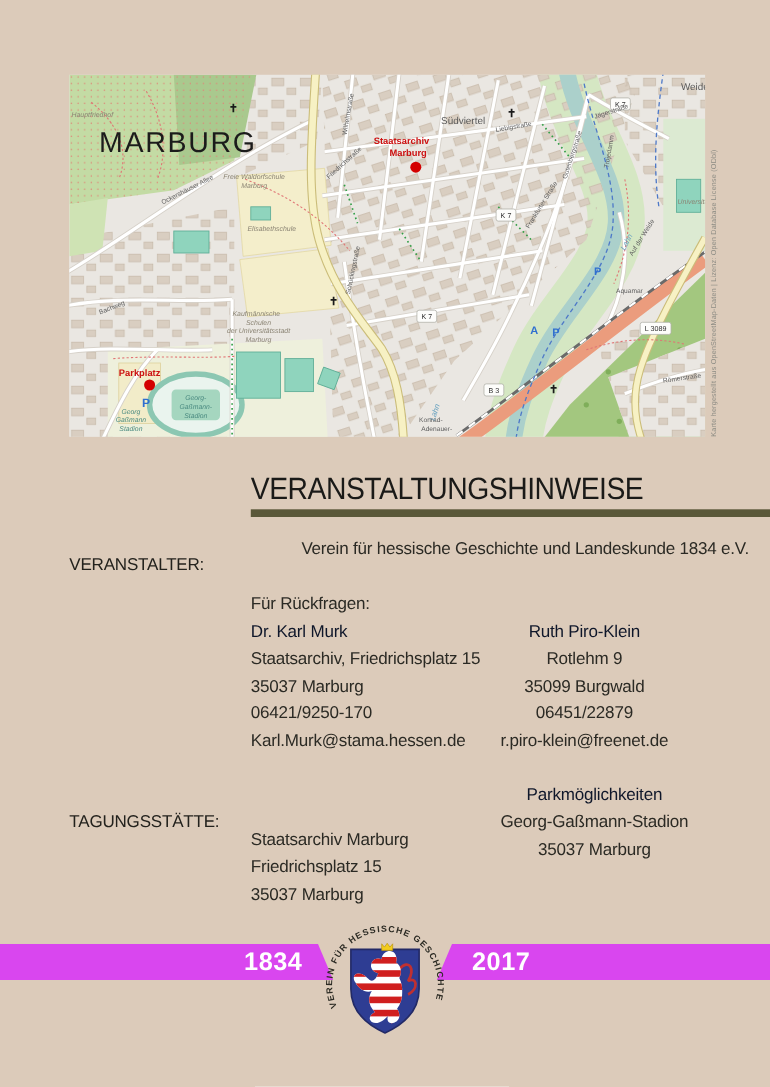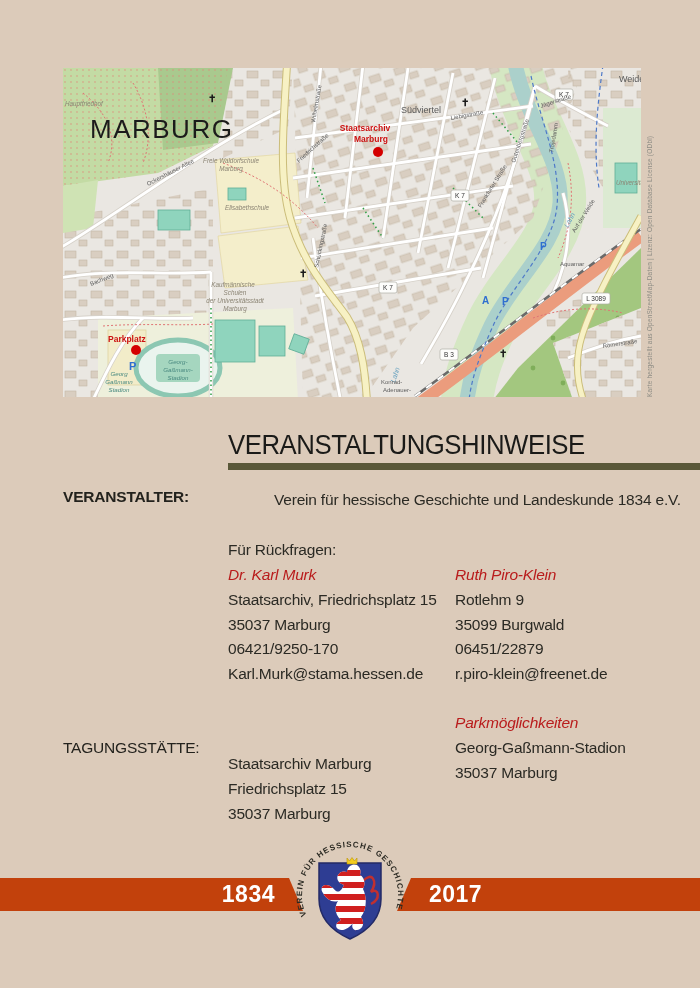--- a/index.html
+++ b/index.html
@@ -20,23 +20,23 @@
   .m-blue{fill:#2f6fd0;font-weight:bold;}
   .m-lahn{font-size:7px;fill:#6aa3c0;font-style:italic;}
   .m-cross{font-size:10px;fill:#1a1a1a;font-weight:bold;}
   .m-badge{font-size:6.5px;fill:#333;}
   
   .h1{left:228px;top:429px;font-size:28px;color:#161616;letter-spacing:-.5px;
       transform:scaleX(.92);transform-origin:0 0;white-space:nowrap;color:#1a1a18;}
   .rule{left:228px;top:463px;width:472px;height:7px;background:#5a5839;}
   .lbl{font-size:15.5px;color:#23221d;letter-spacing:-.2px;white-space:nowrap;}
   .txt{font-size:15.5px;color:#2b2a24;letter-spacing:-.2px;white-space:nowrap;line-height:24.8px;}
-  .olive{color:#b91c1c;font-style:italic;}
+  .olive{color:#0f172a;}
   
-  .bar{top:878px;height:33px;background:#c2410c;}
+  .bar{top:858px;height:33px;background:#d946ef;}
   .bar-left{left:0;width:303px;clip-path:polygon(0 0,289px 0,303px 33px,0 33px);
             text-align:right;padding-right:28px;box-sizing:border-box;}
   .bar-right{left:397px;width:303px;clip-path:polygon(14px 0,303px 0,303px 33px,0 33px);
              padding-left:32px;box-sizing:border-box;}
   .year{color:#ffffff;font-size:23px;font-weight:bold;line-height:33px;letter-spacing:.5px;}
   .seal{left:288px;top:833px;width:124px;height:124px;}
 </style>
 </head>
 <body>
 
@@ -253,50 +253,50 @@
       <text x="318" y="316" class="m-st" font-size="6.5">Konrad-</text>
       <text x="320" y="324" class="m-st" font-size="6.5">Adenauer-</text>
     </svg>
   </div>
 
   <div class="abs attribution">Karte hergestellt aus OpenStreetMap-Daten | Lizenz: Open Database License (ODbl)</div>
 
   <div class="abs h1">VERANSTALTUNGSHINWEISE</div>
   <div class="abs rule"></div>
 
-  <div class="abs lbl" style="left:63px;top:488px;font-weight:bold;">VERANSTALTER:</div>
+  <div class="abs lbl" style="left:63px;top:505px;">VERANSTALTER:</div>
   <div class="abs txt" style="left:228px;top:488px;margin-left:46px;">Verein für hessische Geschichte und Landeskunde 1834 e.V.</div>
 
   <div class="abs txt" style="left:228px;top:538px;">Für Rückfragen:</div>
 
   <div class="abs txt" style="left:228px;top:563px;">
     <div class="olive">Dr. Karl Murk</div>
     <div>Staatsarchiv, Friedrichsplatz 15</div>
     <div>35037 Marburg</div>
     <div>06421/9250-170</div>
     <div>Karl.Murk@stama.hessen.de</div>
   </div>
 
-  <div class="abs txt" style="left:455px;top:563px;">
+  <div class="abs txt" style="left:455px;top:563px;text-align:center;">
     <div class="olive">Ruth Piro-Klein</div>
     <div>Rotlehm 9</div>
     <div>35099 Burgwald</div>
     <div>06451/22879</div>
     <div>r.piro-klein@freenet.de</div>
   </div>
 
   <div class="abs lbl" style="left:63px;top:711px;margin-top:28px;">TAGUNGSSTÄTTE:</div>
 
   <div class="abs txt" style="left:228px;top:711px;margin-top:41px;">
     <div>Staatsarchiv Marburg</div>
     <div>Friedrichsplatz 15</div>
     <div>35037 Marburg</div>
   </div>
 
-  <div class="abs txt" style="left:455px;top:711px;">
+  <div class="abs txt" style="left:455px;top:711px;text-align:center;">
     <div class="olive">Parkmöglichkeiten</div>
     <div>Georg-Gaßmann-Stadion</div>
     <div>35037 Marburg</div>
   </div>
 
   <div class="abs bar bar-left">
     <span class="year">1834</span>
   </div>
   <div class="abs bar bar-right">
     <span class="year">2017</span>

